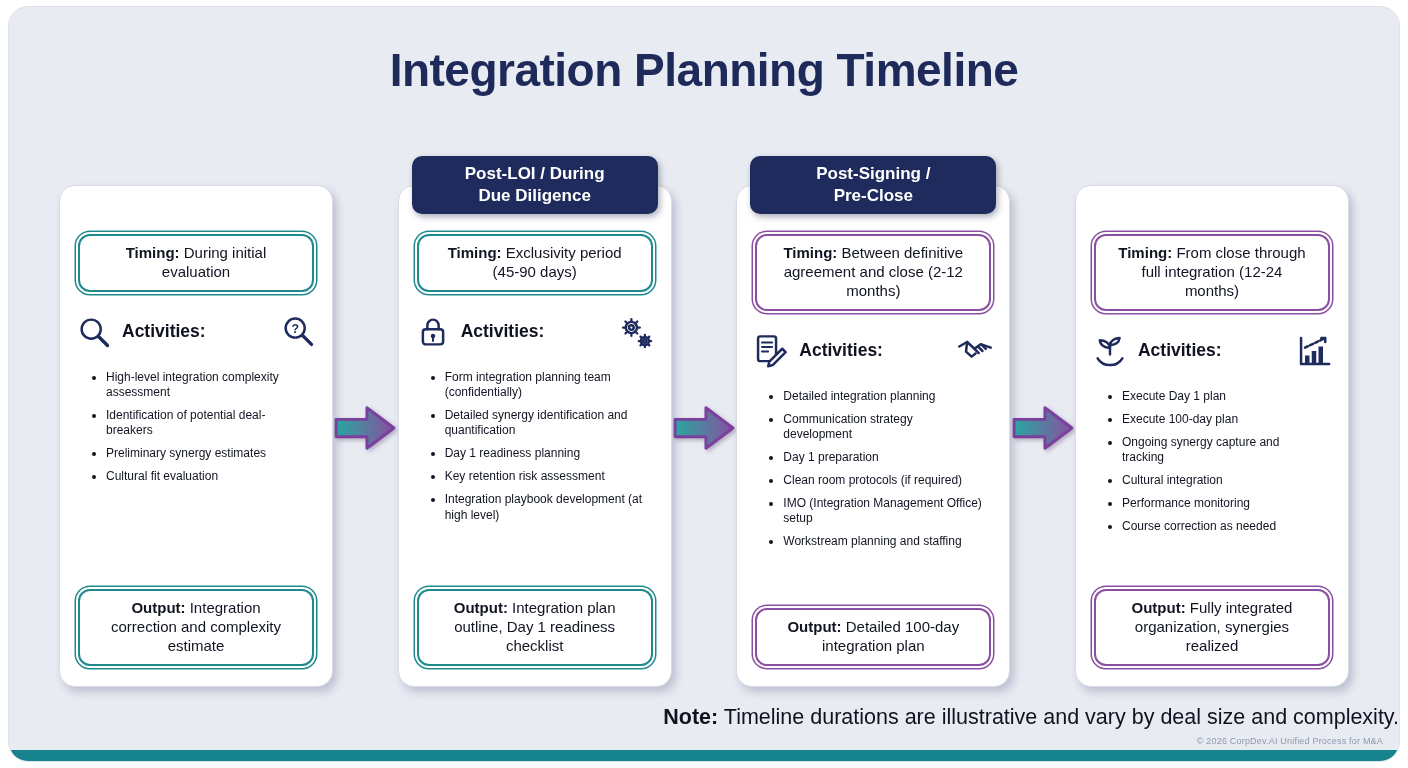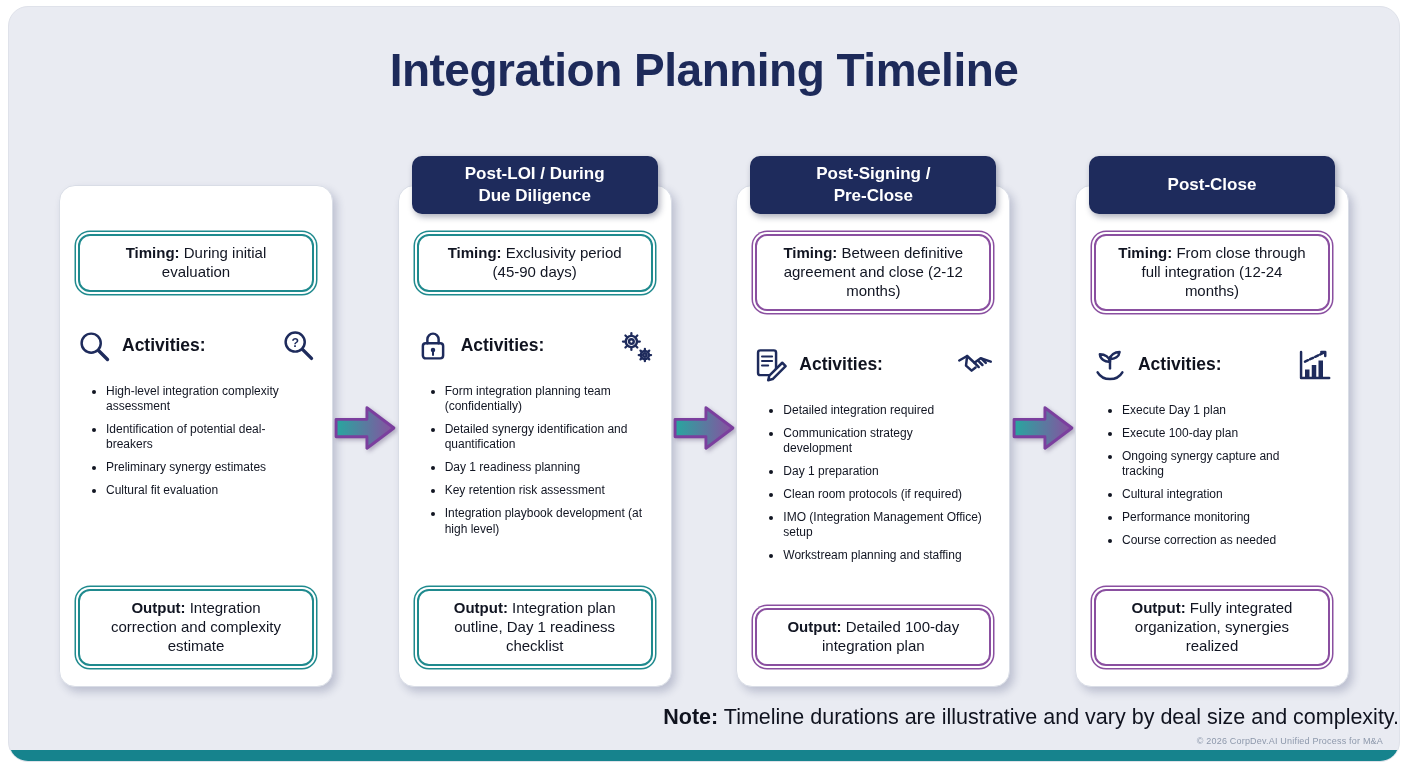--- a/index.html
+++ b/index.html
@@ -7,21 +7,21 @@
   body{width:1408px;height:768px;background:#ffffff;font-family:"Liberation Sans","DejaVu Sans",sans-serif;color:#111522;position:relative;overflow:hidden}
   .canvas{position:absolute;left:8px;top:6px;width:1392px;height:756px;background:#e9ebf2;border-radius:20px;overflow:hidden;border:1px solid #dfe2ea}
   .title{position:absolute;top:36px;left:0;right:0;text-align:center;font-size:46px;font-weight:800;color:#1d2a5a;letter-spacing:-0.5px;margin:0}
   .cards-row{position:absolute;top:148px;left:0;right:0;display:flex;justify-content:space-between;align-items:flex-start;padding:0 50px}
   .card{position:relative;width:274px;height:502px;margin-top:30px;background:#ffffff;border:1px solid #d9dde6;border-radius:16px;box-shadow:4px 5px 9px rgba(30,43,92,.22);padding:44px 14px 16px;display:flex;flex-direction:column}
   .card.teal{--accent:#1f8a8e}
   .card.purple{--accent:#8a4fa0}
   .card-header{position:absolute;top:-30px;left:13px;right:13px;min-height:58px;background:#1e2b5c;border-radius:10px;color:#ffffff;font-weight:700;font-size:17px;line-height:1.28;display:flex;align-items:center;justify-content:center;text-align:center;white-space:pre-line;box-shadow:2px 3px 6px rgba(20,25,60,.35);padding:4px 8px}
   .pill-box{border:2px solid var(--accent);border-radius:12px;box-shadow:0 0 0 2px #ffffff,0 0 0 3.5px var(--accent);padding:8px 22px;text-align:center;font-size:15px;line-height:1.26;background:#ffffff;margin:4px 4px}
   .box-label{font-weight:700}
-  .activities-row{display:flex;align-items:center;gap:10px;margin:32px 2px 8px}
+  .activities-row{display:flex;align-items:center;gap:10px;margin:18px 2px 8px}
   .icon{width:36px;height:36px;display:inline-flex;flex:0 0 auto}
   .icon-right{margin-left:auto}
   .activities-label{font-weight:700;font-size:17.5px;color:#10131f}
   .activities{margin:12px;padding:0 0 0 20px;font-size:12px;line-height:1.26}
   .activities li{margin-bottom:8px}
   .output-box{margin-top:auto}
   .arrow{margin-top:246px;flex:0 0 auto;filter:drop-shadow(2px 2px 2px rgba(40,20,70,.3))}
   .note{position:absolute;top:698px;left:0;right:0;text-align:right;font-size:21.5px;color:#10131f}
   .footer-credit{position:absolute;right:16px;bottom:15px;font-size:9px;color:#8d98ab;letter-spacing:.2px}
   .bottom-strip{position:absolute;left:0;right:0;bottom:0;height:11px;background:#16838d}
@@ -150,37 +150,36 @@
       <span class="activities-label">Activities:</span>
       <span class="icon icon-right">
             <svg fill="none" stroke="#1e2b5c" stroke-width="2.2" stroke-linecap="round" stroke-linejoin="round" width="36" height="36" viewBox="0 0 32 32">
               <path d="M2 12 L9 8 l6.5 6 L21 10 l9 3"></path>
               <path d="M15.5 14 l3.8 3.8 M18.8 12.2 l3.8 3.8 M22 10.5 l3.6 3.6"></path>
               <path d="M9 8 l-1 8.5 5 4.5 3.5 -2.8"></path>
             </svg>
           </span>
     </div>
     <ul class="activities">
-          <li>Detailed integration required</li>
+          <li>Detailed integration planning</li>
           <li>Communication strategy development</li>
           <li>Day 1 preparation</li>
           <li>Clean room protocols (if required)</li>
           <li>IMO (Integration Management Office) setup</li>
           <li>Workstream planning and staffing</li>
         </ul>
     <div class="pill-box output-box">
       <span class="box-label">Output:</span>
       <span class="box-text">Detailed 100-day integration plan</span>
     </div>
   </div>
 <div class="arrow"><svg viewBox="0 0 64 56" width="62" height="54">
           <polygon points="2,19 34,19 34,7 62,28 34,49 34,37 2,37" fill="url(#arrowGrad)" stroke="#7b3f9e" stroke-width="3" stroke-linejoin="round"></polygon>
         </svg></div>
   <div class="card purple">
-    <div class="card-header">Post-Close</div>
     <div class="pill-box timing-box">
       <span class="box-label">Timing:</span>
       <span class="box-text">From close through full integration (12-24 months)</span>
     </div>
     <div class="activities-row">
       <span class="icon icon-left">
             <svg fill="none" stroke="#1e2b5c" stroke-width="2.2" stroke-linecap="round" stroke-linejoin="round" width="36" height="36" viewBox="0 0 32 32">
               <path d="M16 19 V9"></path>
               <path d="M16 13 C15.5 9 11.5 6.5 7 6.5 C7.5 11 11.5 13.5 16 13 Z"></path>
               <path d="M16 10.5 C16.5 7 20 4.5 24.5 4.5 C24 8.5 20.5 11 16 10.5 Z"></path>

